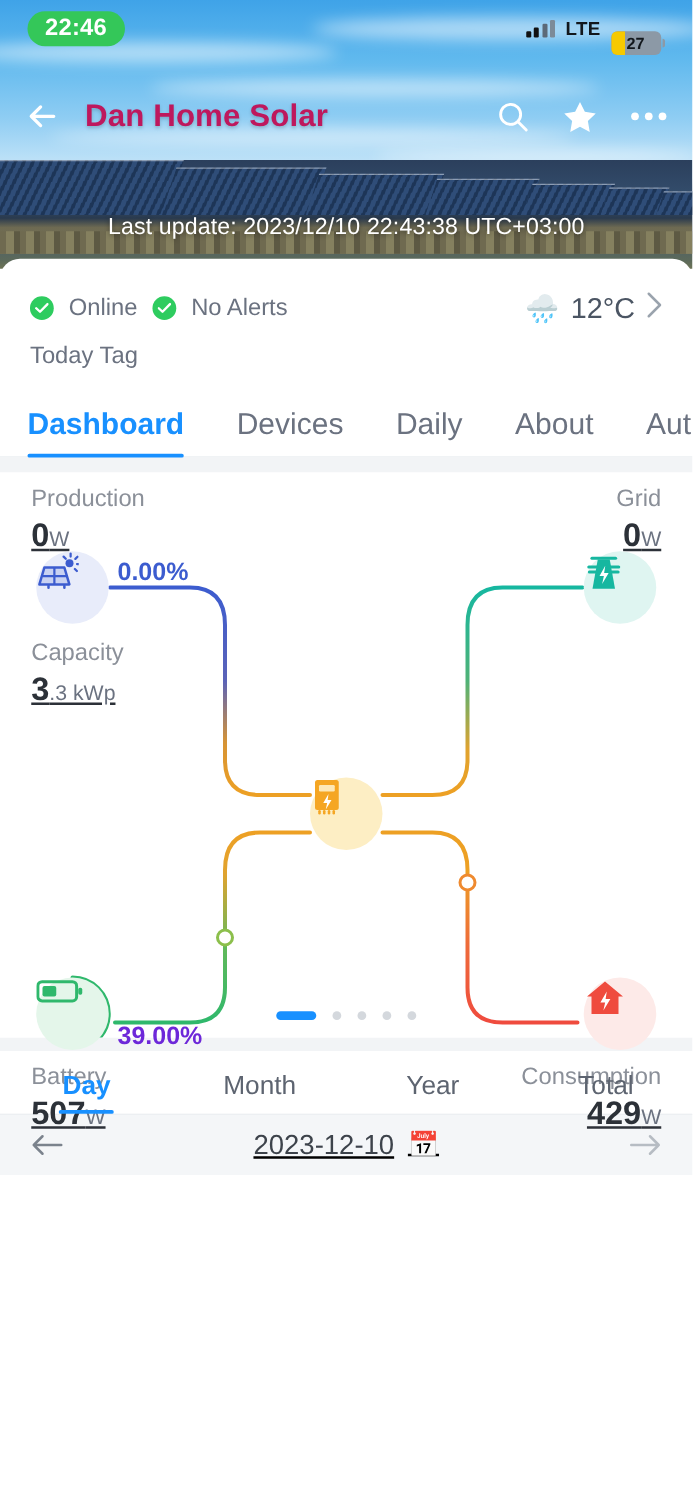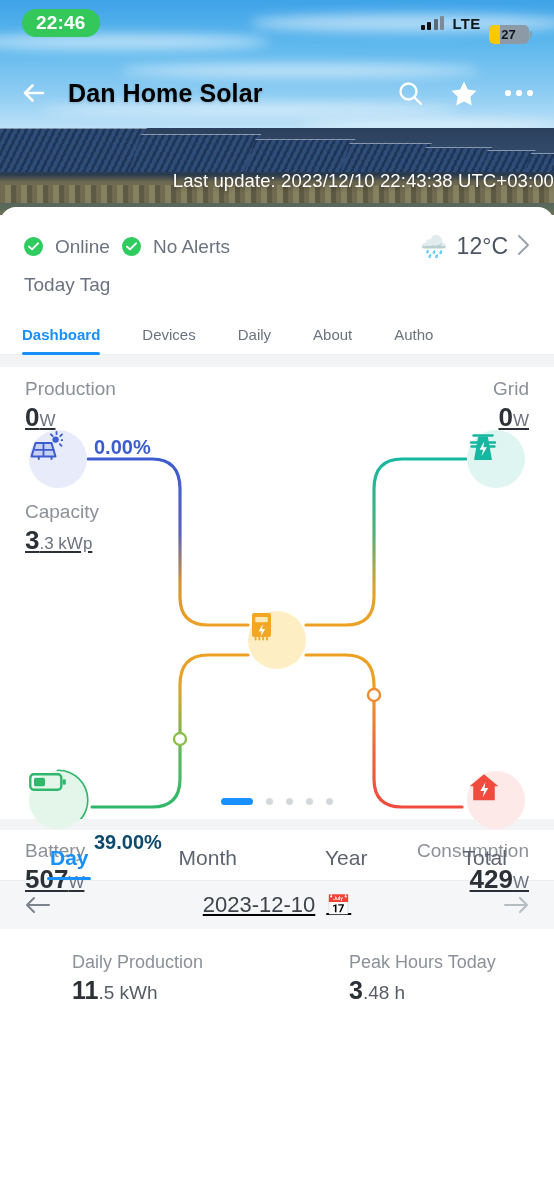--- a/index.html
+++ b/index.html
@@ -60,28 +60,28 @@
   .batt-cap { width:2.5px; height:7px; background:#8c99a6; border-radius:0 2px 2px 0; margin-left:1px; }
 
   
   .navbar {
     position:absolute; top:66px; left:0; right:0; height:54px;
     display:flex; align-items:center; padding:0 20px; z-index:6; gap:14px;
   }
   .back-arrow { width:34px; height:30px; position:relative; cursor:pointer; flex:0 0 auto; }
   .back-arrow svg { display:block; }
   .nav-title {
-    color:#000000; font-size:25px; font-weight:700; letter-spacing:.1px;
+    color:#be185d; font-size:25px; font-weight:700; letter-spacing:.1px;
     text-shadow:0 1px 3px rgba(0,0,0,.18); flex:1 1 auto; white-space:nowrap;
   }
   .nav-actions { display:flex; align-items:center; gap:26px; }
   .nav-actions .ico { cursor:pointer; display:flex; align-items:center; justify-content:center; }
 
   .last-update {
-    position:absolute; top:170px; left:0; right:0; text-align:right; z-index:5;
+    position:absolute; top:170px; left:0; right:0; text-align:center; z-index:5;
     color:#fff; font-size:18.5px; letter-spacing:.1px; text-shadow:0 1px 4px rgba(0,0,0,.45);
     white-space:nowrap;
   }
 
   
   .sheet {
     position:absolute; top:207px; left:0; right:0; bottom:0;
     background:#fff; border-radius:16px 16px 0 0; z-index:7;
   }
   .status-row {
@@ -100,21 +100,21 @@
   .rain { font-size:22px; line-height:1; }
   .chev-r { color:#9aa3ad; }
   .edit-tag { padding:14px 24px 0 24px; color:#6b7280; font-size:19px; cursor:pointer; display:inline-block; }
 
   
   .tabs {
     display:flex; align-items:flex-end; gap:0; padding:30px 22px 0 22px;
     border-bottom:1px solid #eceff2; position:relative;
   }
   .tab {
-    font-size:15px; color:#6b7280; padding:0 21px 11px 21px; cursor:pointer;
+    font-size:24px; color:#6b7280; padding:0 21px 11px 21px; cursor:pointer;
     white-space:nowrap; position:relative;
   }
   .tab:first-child { padding-left:0; }
   .tab.active { color:#1890ff; font-weight:700; }
   .tab.active::after {
     content:""; position:absolute; left:0; right:21px; bottom:-1px; height:3.5px;
     background:#1890ff; border-radius:2px;
   }
   .tabs-gap { height:12px; background:#f2f4f6; }
 
@@ -395,21 +395,21 @@
         </svg>
       </div>
 
       <div class="node" style="left:29px; top:404px; background:#e4f6ea;">
         <svg width="38" height="22" viewBox="0 0 38 22">
           <rect x="1.3" y="3.3" width="31" height="15.4" rx="3.4" fill="none" stroke="#2fb86c" stroke-width="2.4"></rect>
           <rect x="5" y="6.8" width="11" height="8.4" rx="1.6" fill="#2fb86c"></rect>
           <rect x="33.6" y="8.2" width="3.2" height="5.6" rx="1.4" fill="#2fb86c"></rect>
         </svg>
       </div>
-      <div class="pct" style="left:94px; top:464px; color:#0c4a6e;">39.00%</div>
+      <div class="pct" style="left:94px; top:440px; color:#6d28d9;">39.00%</div>
 
       <div class="node" style="right:29px; top:404px; background:#fdeae8;">
         <svg width="34" height="32" viewBox="0 0 34 32">
           <path d="M17 3.2L2.6 15.2h3.6v14h21.6v-14h3.6z" fill="#ef4b3e"></path>
           <path d="M18.4 11.2l-5.1 8.8h3.8l-1.4 6.3 5.6-9.2h-3.8z" fill="#fff"></path>
         </svg>
       </div>
 
       <div class="metric" style="left:25px; top:472px;">
         <div class="lbl">Battery</div>
@@ -452,26 +452,16 @@
         <span class="cal">📅</span>
       </div>
       <div class="arrow-btn">
         <svg width="28" height="20" viewBox="0 0 28 20" fill="none">
           <path d="M3 10h22M25 10l-7-7M25 10l-7 7" stroke="#b6bcc3" stroke-width="2" stroke-linecap="round" stroke-linejoin="round"></path>
         </svg>
       </div>
     </div>
 
     
-    <div class="stats">
-      <div class="stat">
-        <div class="k">Daily Production</div>
-        <div class="v"><span>11</span><small>.5 kWh</small></div>
-      </div>
-      <div class="stat">
-        <div class="k">Peak Hours Today</div>
-        <div class="v"><span>3</span><small>.48 h</small></div>
-      </div>
-    </div>
   </div>
 
   <div class="home-ind"></div>
 </div>
 
 </body></html>

